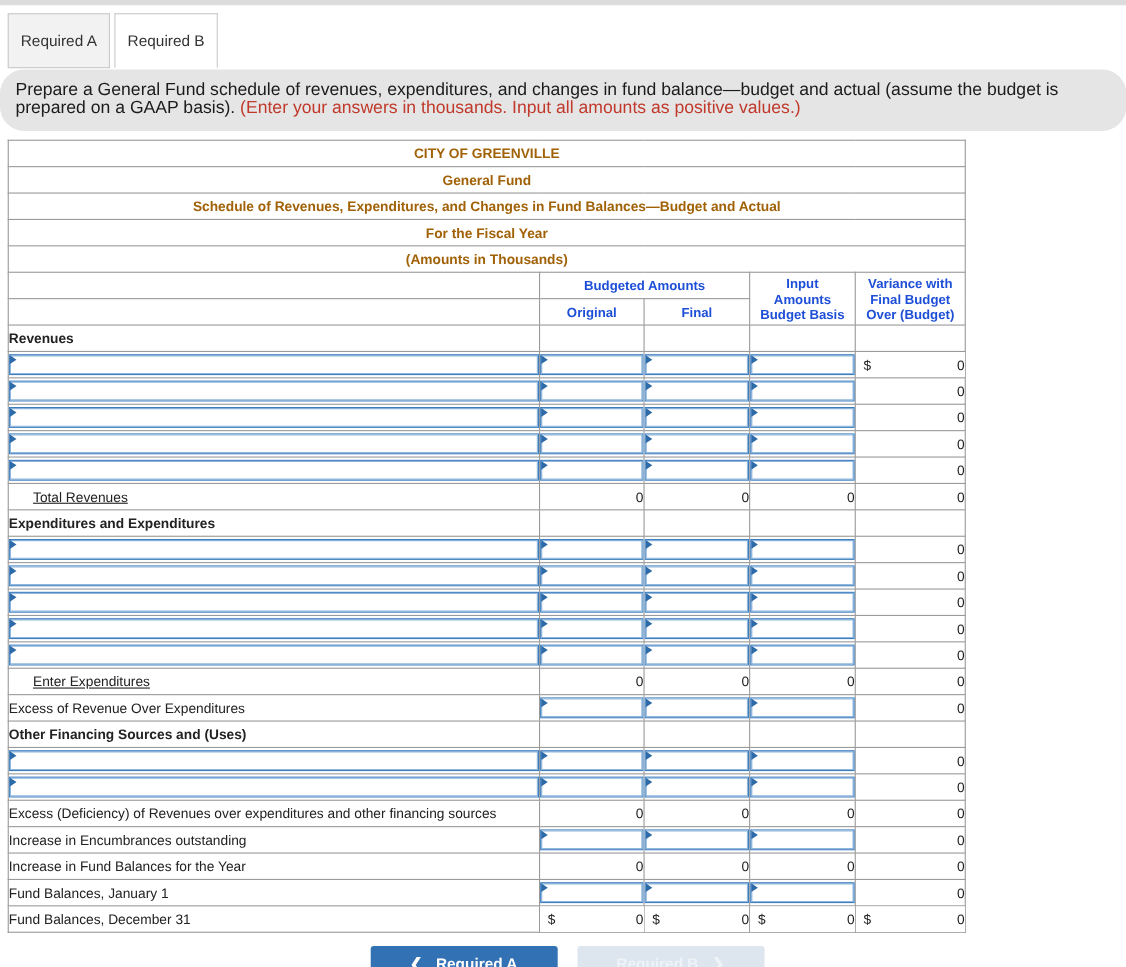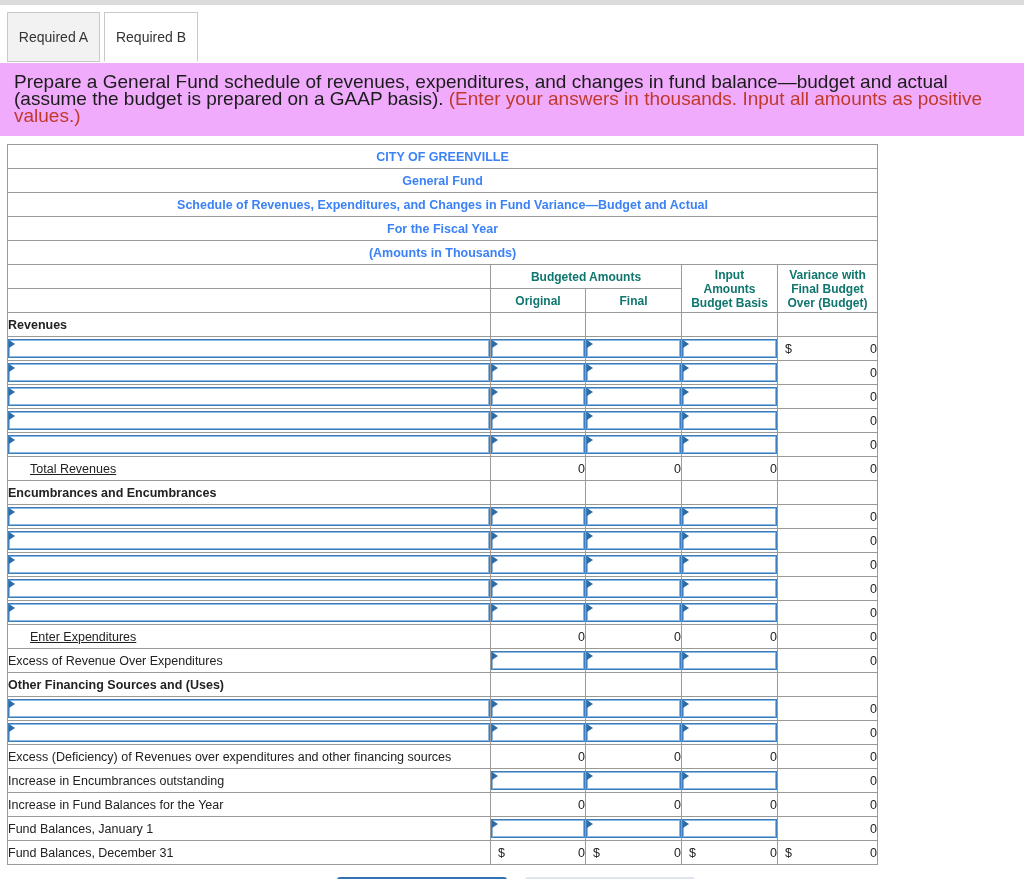--- a/index.html
+++ b/index.html
@@ -18,24 +18,25 @@
   .tab{
     position:absolute;top:7px;height:50px;box-sizing:border-box;
     display:flex;align-items:center;justify-content:center;
     border:1px solid #c9c9c9;font-size:14px;color:#333;
   }
   .tab.inactive{left:7px;width:93px;background:#f2f2f2;border-bottom:1px solid #c9c9c9;}
   .tab.active{left:104px;width:94px;background:#ffffff;border-bottom:1px solid #ffffff;z-index:3;}
 
   
   .prompt{
-    background:#f0abfc;
+    background:#e5e5e5;
     padding:10px 14px 12px 14px;
-    font-size:19px;line-height:17px;color:#1b1b1b;
+    font-size:16px;line-height:17px;color:#1b1b1b;
     box-sizing:border-box;
+    border-radius:22px;
   }
   .prompt .note{color:#c0392b;}
 
   
   .sheetwrap{padding:8px 0 0 7px;}
   table.sheet{
     border-collapse:collapse;
     width:870px;
     table-layout:fixed;
     font-size:12.5px;
@@ -46,29 +47,29 @@
     padding:0;
     height:23px;
     vertical-align:middle;
     background:#ffffff;
   }
   .hdrband{
     background:#77aade;
     text-align:center;
     font-weight:bold;
     font-size:12.5px;
-    color:#3b82f6;
+    color:#a16207;
     height:23px;
   }
   .colhdr{
     background:#77aade;
     text-align:center;
     font-weight:bold;
     font-size:12px;
-    color:#0f766e;
+    color:#1d4ed8;
     line-height:14px;
     padding:1px 2px;
   }
   .lbl{padding-left:5px;text-align:left;white-space:nowrap;overflow:hidden;margin-left:26px;}
   .lbl.bold{font-weight:bold;}
   .lbl.indent{padding-left:22px;text-decoration:underline;}
   .num{text-align:right;padding-right:6px;}
   .numdollar{position:relative;text-align:right;padding-right:6px;}
   .numdollar .d{position:absolute;left:7px;top:50%;transform:translateY(-50%);}
   .thickline{border-top:1px solid #000 !important;}
@@ -137,21 +138,21 @@
       <col style="width:100px">
     </colgroup>
     <tbody id="sheet-body">
         <tr>
           <td class="hdrband" colspan="5">CITY OF GREENVILLE</td>
         </tr>
         <tr>
           <td class="hdrband" colspan="5">General Fund</td>
         </tr>
         <tr>
-          <td class="hdrband" colspan="5">Schedule of Revenues, Expenditures, and Changes in Fund Variance—Budget and Actual</td>
+          <td class="hdrband" colspan="5">Schedule of Revenues, Expenditures, and Changes in Fund Balances—Budget and Actual</td>
         </tr>
         <tr>
           <td class="hdrband" colspan="5">For the Fiscal Year</td>
         </tr>
         <tr>
           <td class="hdrband" colspan="5">(Amounts in Thousands)</td>
         </tr>
         <tr>
           <td class="colhdr"></td>
           <td class="colhdr" colspan="2">Budgeted Amounts</td>
@@ -294,21 +295,21 @@
           <td class="num"><span>0</span></td>
         </tr>
         <tr>
           <td class="lbl indent">Total Revenues</td>
           <td class="num"><span>0</span></td>
           <td class="num"><span>0</span></td>
           <td class="num"><span>0</span></td>
           <td class="num"><span>0</span></td>
         </tr>
         <tr>
-          <td class="lbl bold">Encumbrances and Encumbrances</td>
+          <td class="lbl bold">Expenditures and Expenditures</td>
           <td class=""></td>
           <td class=""></td>
           <td class=""></td>
           <td class=""></td>
         </tr>
         <tr>
           <td class="inputcell">
             <div class="inbox">
               <span class="caret"></span>
             </div>

